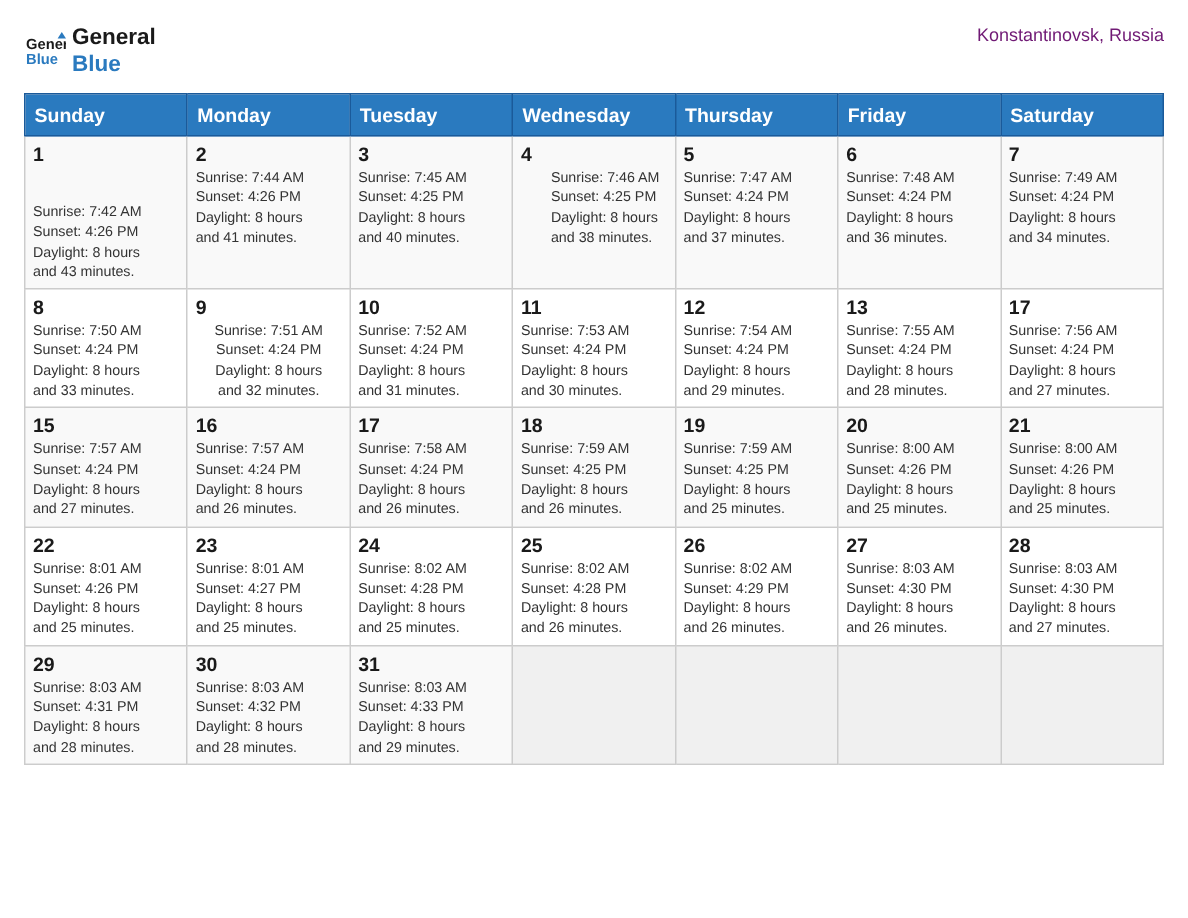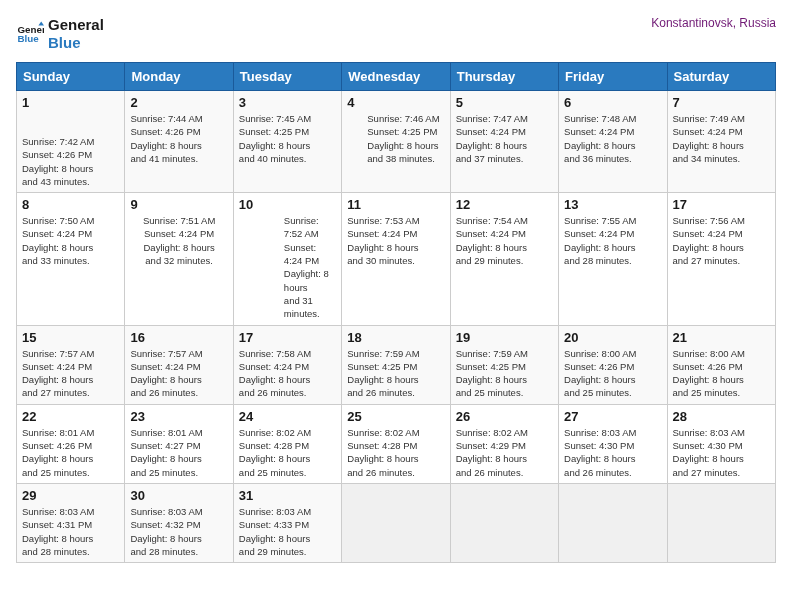--- a/index.html
+++ b/index.html
@@ -173,21 +173,21 @@
         </td>
         <td>
           <span class="day-number">9</span>
           <div class="day-info" style="white-space: pre-line; text-align: center;">Sunrise: 7:51 AM
 Sunset: 4:24 PM
 Daylight: 8 hours
 and 32 minutes.</div>
         </td>
         <td>
           <span class="day-number">10</span>
-          <div class="day-info" style="white-space: pre-line; margin-left: 45px;">Sunrise: 7:52 AM
+          <div class="day-info" style="white-space: pre-line;">Sunrise: 7:52 AM
 Sunset: 4:24 PM
 Daylight: 8 hours
 and 31 minutes.</div>
         </td>
         <td>
           <span class="day-number">11</span>
           <div class="day-info" style="white-space: pre-line;">Sunrise: 7:53 AM
 Sunset: 4:24 PM
 Daylight: 8 hours
 and 30 minutes.</div>

